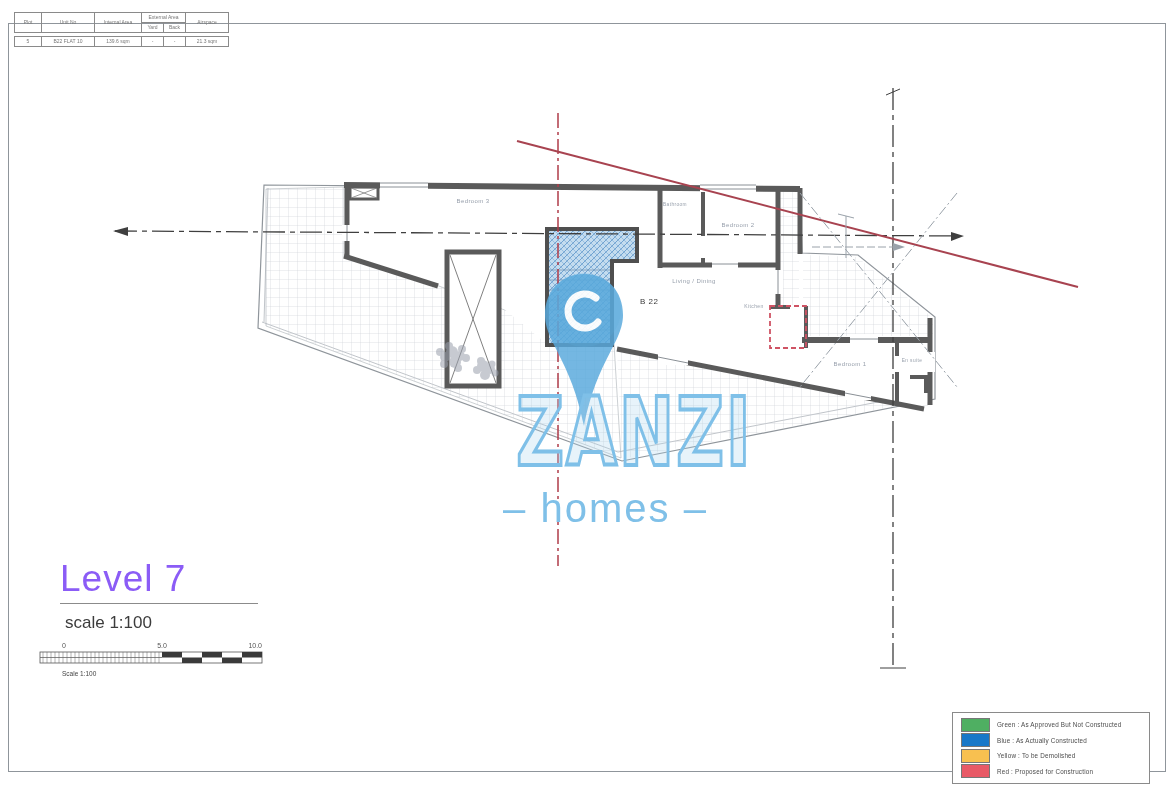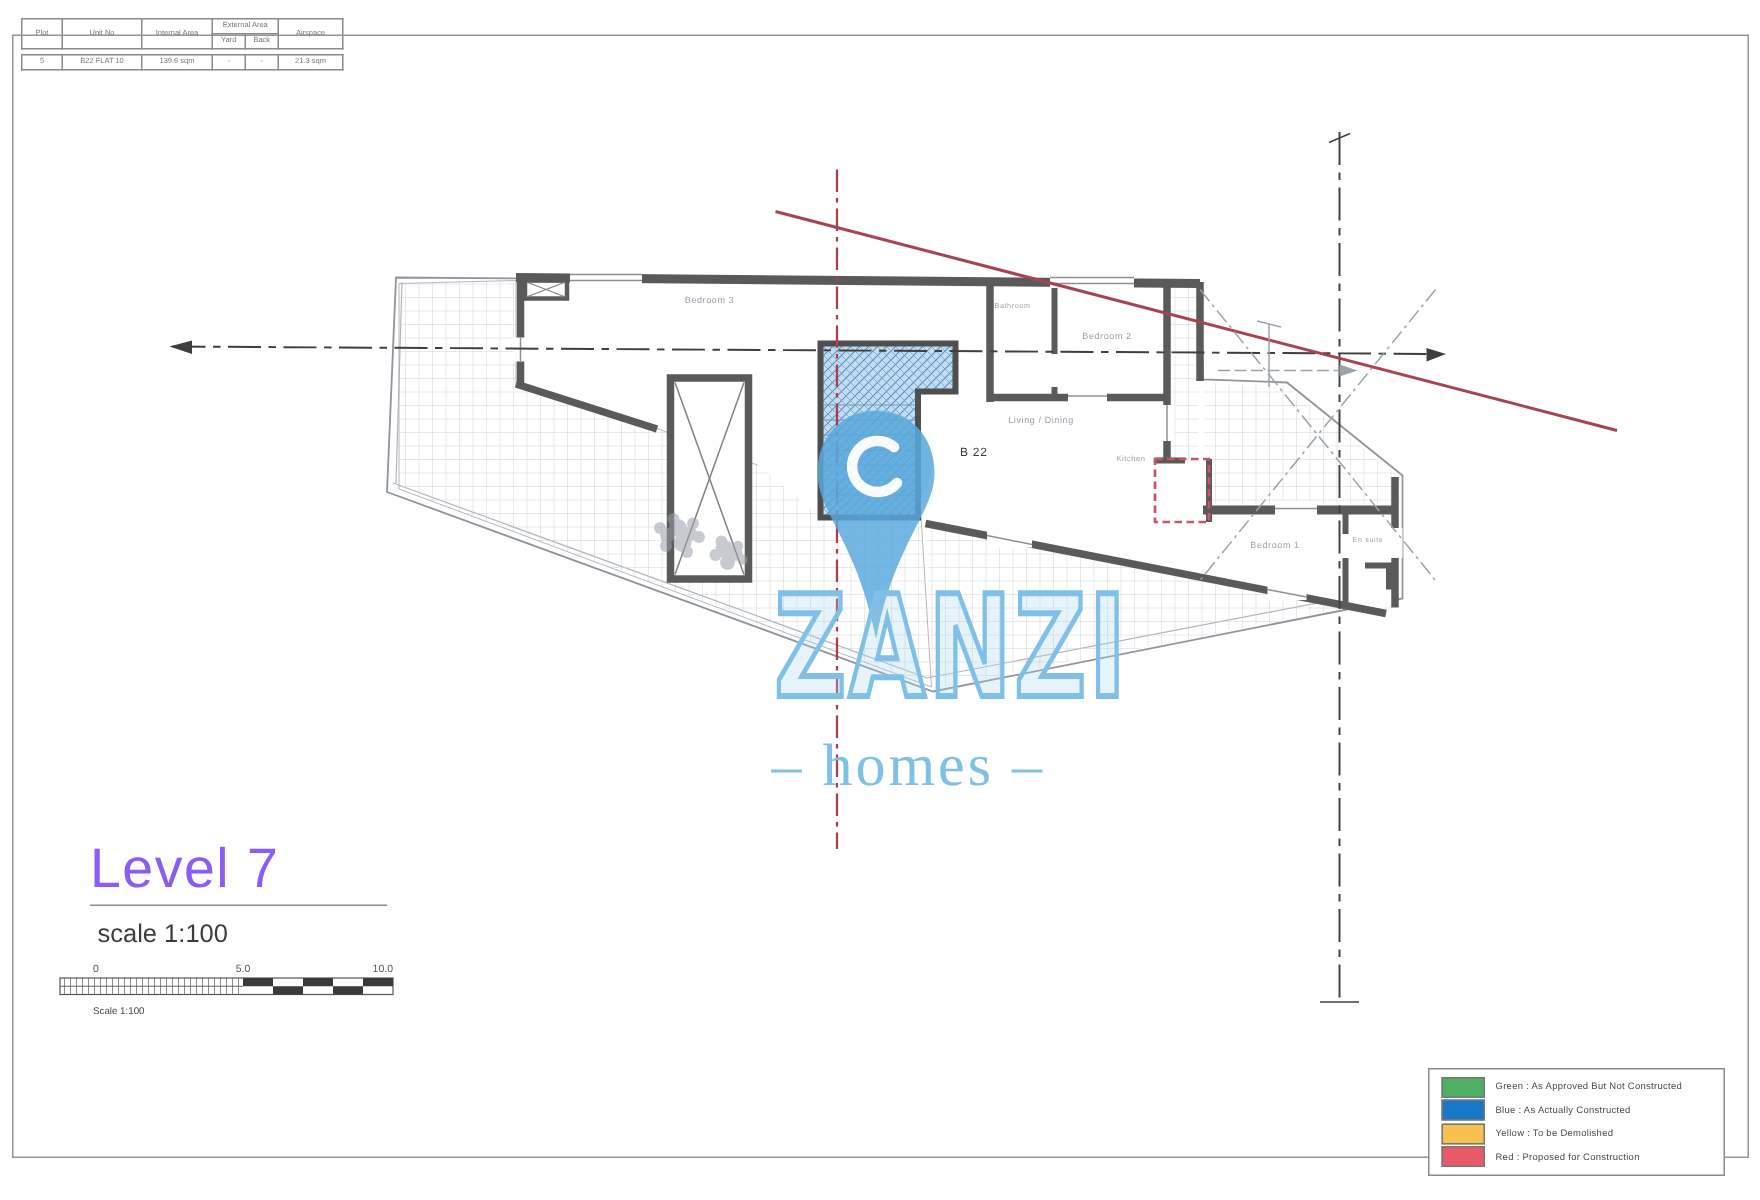--- a/index.html
+++ b/index.html
@@ -31,21 +31,21 @@
   #wm-pin{left:538px;top:268px;opacity:.92;}
   #wm-brand{
     left:478px;top:386px;width:255px;text-align:center;
     font-family:"DejaVu Sans",sans-serif;font-weight:bold;font-size:94px;line-height:1;
     letter-spacing:3px;color:rgba(168,212,238,0.28);
     -webkit-text-stroke:4px #7fc0e8;
     transform:scaleX(.70);transform-origin:50% 50%;
   }
   #wm-sub{
     left:478px;top:486px;width:255px;text-align:center;
-    font-family:Liberation Serif, serif;font-size:40px;color:#7fc0e8;letter-spacing:2px;
+    font-family:Liberation Sans, sans-serif;font-size:40px;color:#7fc0e8;letter-spacing:2px;
   }
   
   #legend{
     left:952px;top:712px;width:198px;height:72px;background:#fff;border:1px solid #8a8a8a;
     display:flex;flex-direction:column;justify-content:space-around;padding:4px 8px;box-sizing:border-box;
   }
   .legend-row{display:flex;align-items:center;gap:7px;}
   .legend-swatch{width:27px;height:12px;border:0.8px solid #777;flex:none;}
   .legend-label{font-size:6.3px;color:#4a4a4a;filter:blur(0.3px);letter-spacing:.2px;white-space:nowrap;}
 </style>

